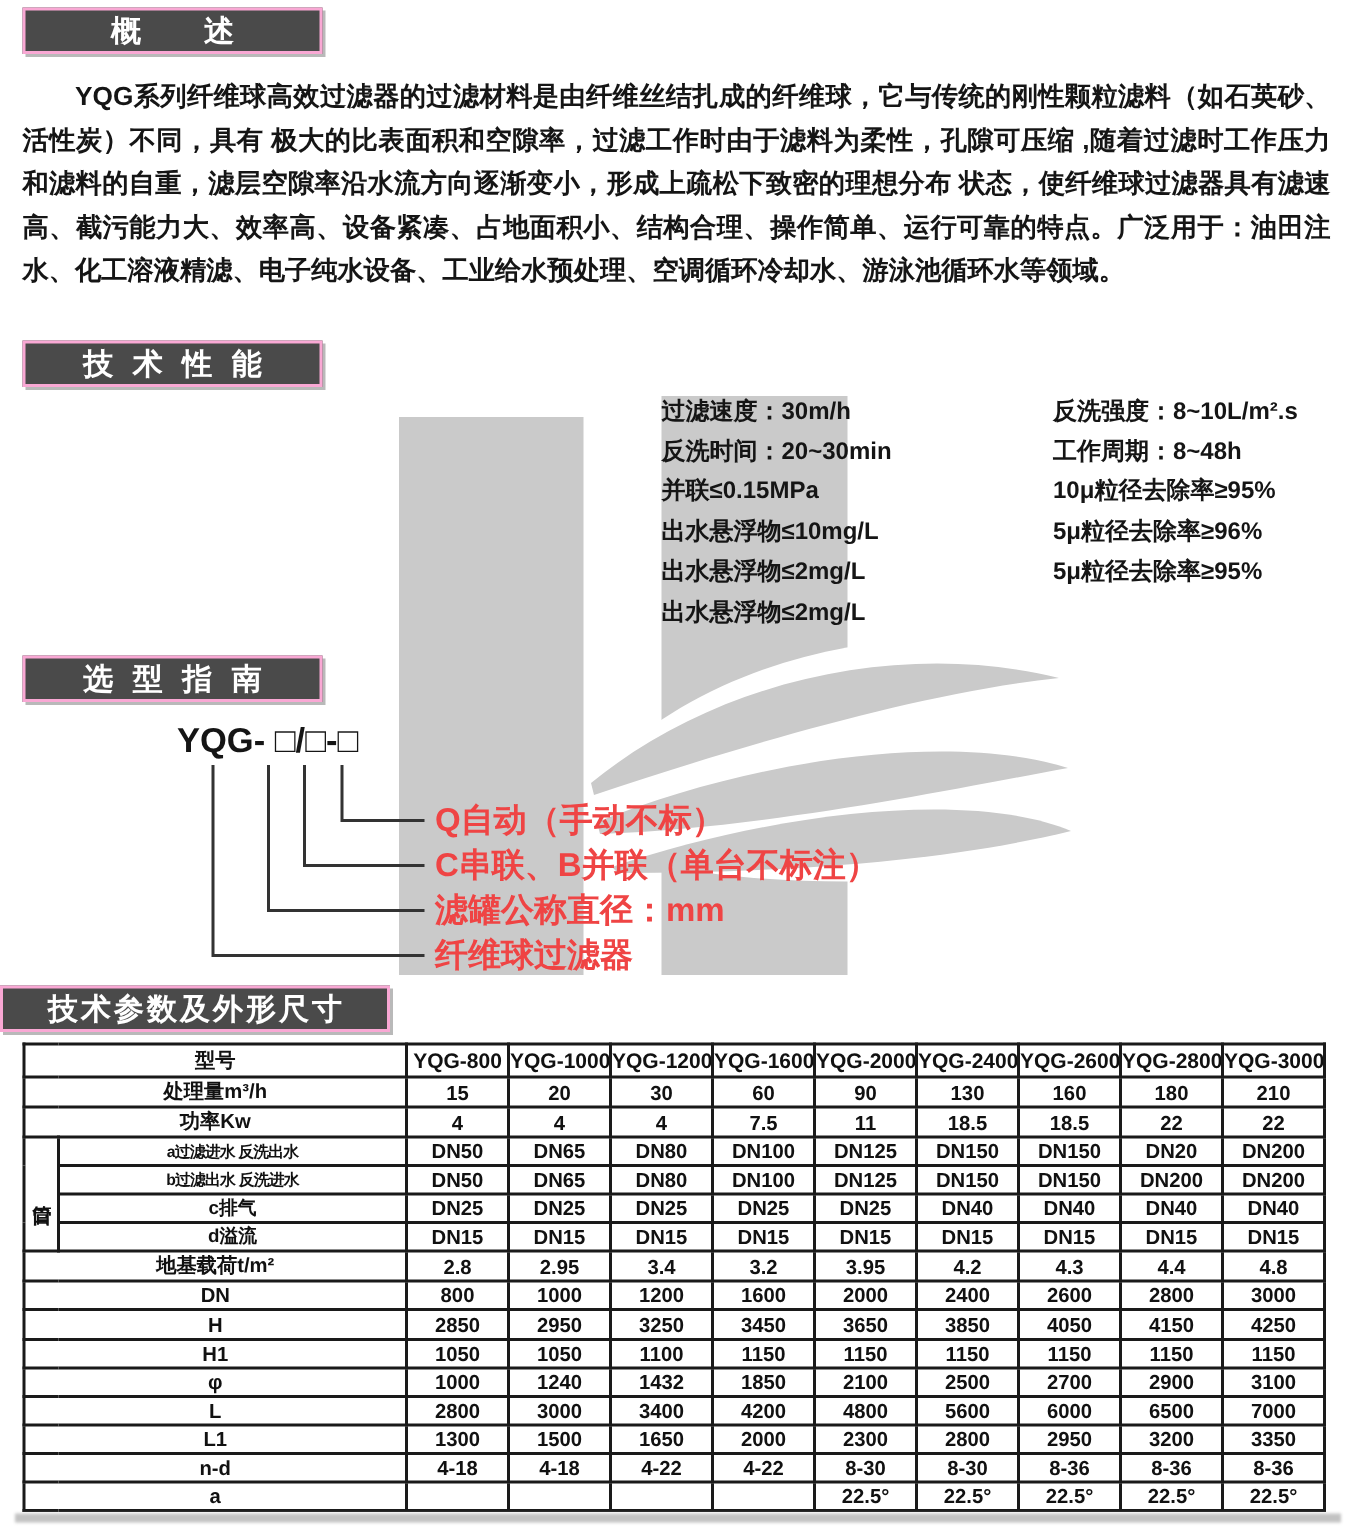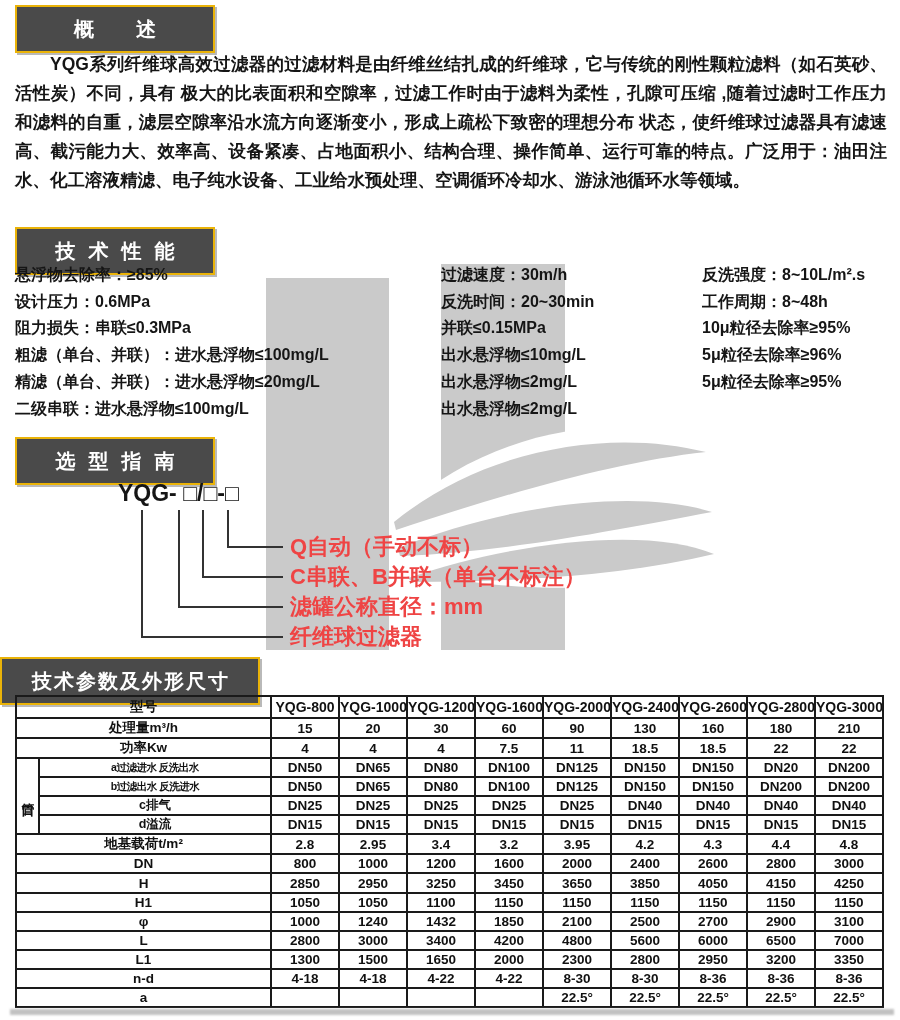--- a/index.html
+++ b/index.html
@@ -6,21 +6,21 @@
   #page{
     position:relative;width:900px;height:1020px;background:#fff;overflow:hidden;
     font-family:"Liberation Sans",sans-serif;color:#111;
   }
   
   #watermark{position:absolute;left:0;top:0;z-index:0;pointer-events:none;}
   
   .layer{position:absolute;left:0;top:0;width:900px;height:1020px;z-index:2;}
   
   .hdr{
-    position:absolute;height:48px;background:#4a4a4a;border:2px solid #eab308;
+    position:absolute;height:31px;background:#4a4a4a;border:2px solid #f9a8d4;
     box-sizing:border-box;display:flex;align-items:center;justify-content:center;
     box-shadow:2px 2px 0 #b9b9b9;
   }
   .hdr-t{color:#fff;font-weight:bold;font-size:20px;white-space:nowrap;}
   .sp2{letter-spacing:42px;margin-right:-42px;}
   .sp4{letter-spacing:13px;margin-right:-13px;}
   .sp0{letter-spacing:2px;margin-right:-2px;}
   
   #para{
     position:absolute;left:15px;top:50px;width:872px;
@@ -88,28 +88,20 @@
   <div class="layer">
 
     <div class="hdr" style="left:15px;top:5px;width:200px">
       <span class="hdr-t sp2">概述</span>
     </div>
     <div id="para">YQG系列纤维球高效过滤器的过滤材料是由纤维丝结扎成的纤维球，它与传统的刚性颗粒滤料（如石英砂、活性炭）不同，具有 极大的比表面积和空隙率，过滤工作时由于滤料为柔性，孔隙可压缩 ,随着过滤时工作压力和滤料的自重，滤层空隙率沿水流方向逐渐变小，形成上疏松下致密的理想分布 状态，使纤维球过滤器具有滤速高、截污能力大、效率高、设备紧凑、占地面积小、结构合理、操作简单、运行可靠的特点。广泛用于：油田注水、化工溶液精滤、电子纯水设备、工业给水预处理、空调循环冷却水、游泳池循环水等领域。</div>
 
     <div class="hdr" style="left:15px;top:227px;width:200px">
       <span class="hdr-t sp4">技术性能</span>
     </div>
-    <div id="perf-1" class="perf-col">
-        <div class="perf-line">悬浮物去除率：≥85%</div>
-        <div class="perf-line">设计压力：0.6MPa</div>
-        <div class="perf-line">阻力损失：串联≤0.3MPa</div>
-        <div class="perf-line">粗滤（单台、并联）：进水悬浮物≤100mg/L</div>
-        <div class="perf-line">精滤（单台、并联）：进水悬浮物≤20mg/L</div>
-        <div class="perf-line">二级串联：进水悬浮物≤100mg/L</div>
-      </div>
     <div id="perf-2" class="perf-col">
         <div class="perf-line">过滤速度：30m/h</div>
         <div class="perf-line">反洗时间：20~30min</div>
         <div class="perf-line">并联≤0.15MPa</div>
         <div class="perf-line">出水悬浮物≤10mg/L</div>
         <div class="perf-line">出水悬浮物≤2mg/L</div>
         <div class="perf-line">出水悬浮物≤2mg/L</div>
       </div>
     <div id="perf-3" class="perf-col">
         <div class="perf-line">反洗强度：8~10L/m².s</div>

